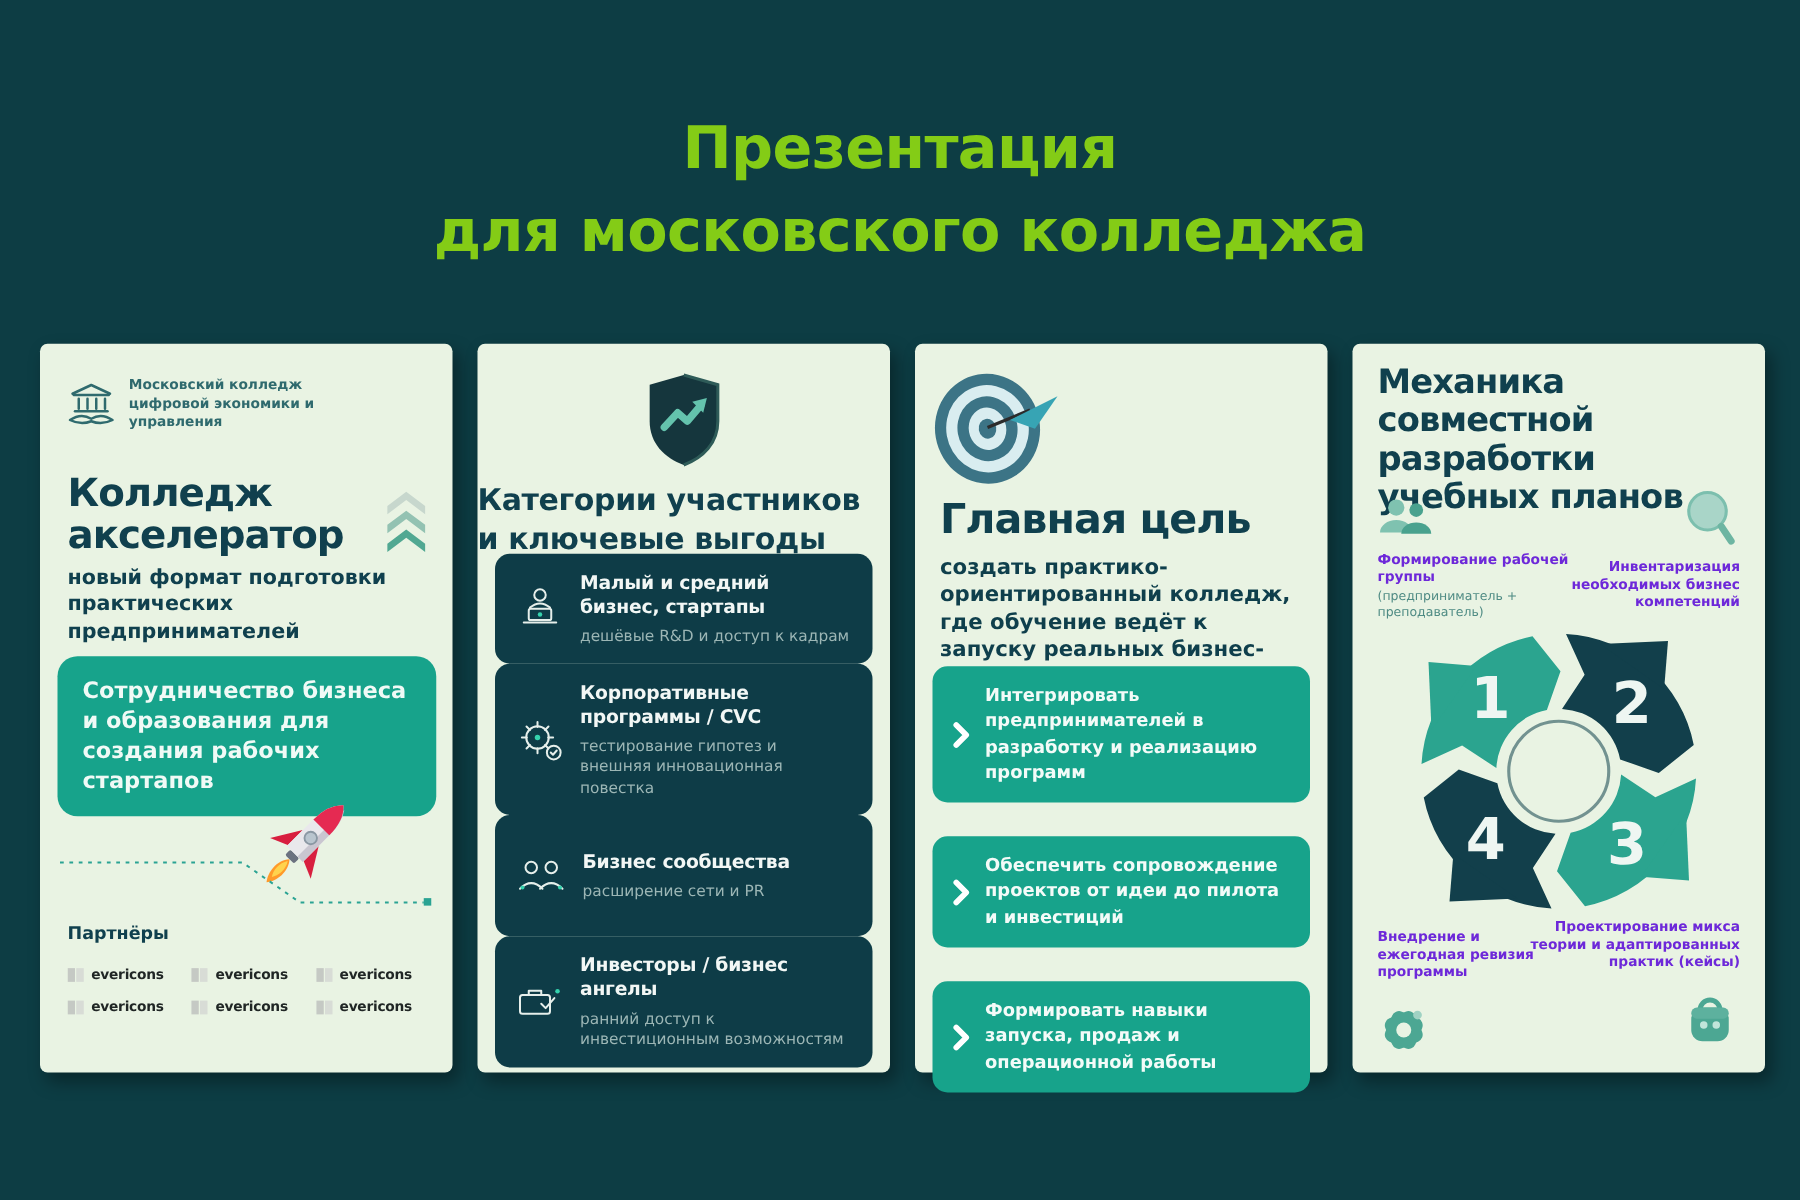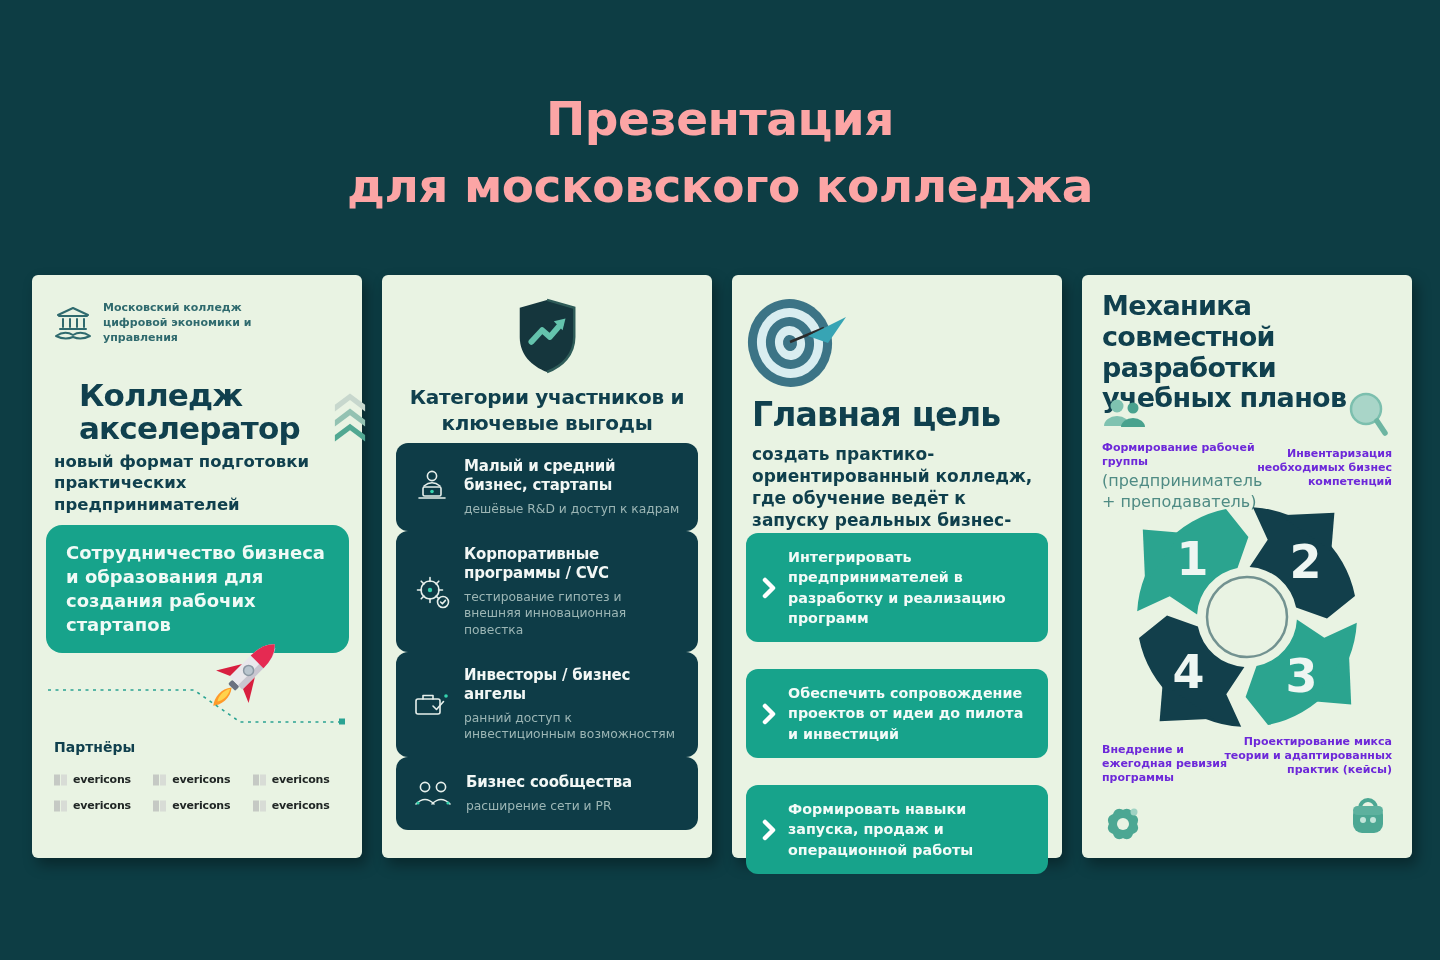--- a/index.html
+++ b/index.html
@@ -2,49 +2,49 @@
 <html><head>
 <meta charset="utf-8">
 <style>
   * { margin:0; padding:0; box-sizing:border-box; }
   html,body { width:1440px; height:960px; }
   body { font-family:"DejaVu Sans","Liberation Sans",sans-serif; }
   .stage { position:relative; width:1440px; height:960px; background:#0d3d44; overflow:hidden; }
 
   
   .headline { position:absolute; top:86px; left:0; width:1440px; text-align:center;
-              color:#fca5a5; font-weight:700; font-size:47px; line-height:1.42; letter-spacing:-0.5px; }
+              color:#84cc16; font-weight:700; font-size:47px; line-height:1.42; letter-spacing:-0.5px; }
 
   
   .card { position:absolute; top:275px; width:330px; height:583px; background:#e9f3e3;
           border-radius:6px; box-shadow:5px 7px 14px rgba(0,0,0,.35); }
   #card1{ left:32px; } #card2{ left:382px; } #card3{ left:732px; } #card4{ left:1082px; }
 
   .h-dark { color:#10404e; }
 
   
   .c1-logo { position:absolute; left:20px; top:26px; display:flex; align-items:center; gap:9px; }
   .c1-logo-text { width:190px; font-size:11px; font-weight:700; line-height:1.35; color:#2f6a6e; }
-  .c1-title-row { position:absolute; left:22px; top:104px; width:288px; display:flex; align-items:flex-end; gap:8px;margin-left:25px; }
+  .c1-title-row { position:absolute; left:22px; top:104px; width:288px; display:flex; align-items:flex-end; gap:8px; }
   .c1-title { font-size:31px; font-weight:800; line-height:1.06; letter-spacing:-0.8px; }
   .c1-subtitle { position:absolute; left:22px; top:176px; width:280px; font-size:16.5px; font-weight:700; line-height:1.3; }
   .c1-highlight { position:absolute; left:14px; top:250px; width:303px; min-height:120px;
                   background:#17a38b; border-radius:16px; padding:16px 20px;
                   color:#f0faf6; font-size:18px; font-weight:600; line-height:1.33; }
   .c1-rocket { position:absolute; left:152px; top:326px; }
   .c1-divider { position:absolute; left:10px; top:408px; }
   .c1-partners-title { position:absolute; left:22px; top:464px; font-size:14px; font-weight:800; }
   .c1-partners { position:absolute; left:22px; top:498px; width:292px;
                  display:grid; grid-template-columns:repeat(3,1fr); row-gap:13px; column-gap:6px; }
   .partner { display:flex; align-items:center; gap:5px; }
   .partner span { font-size:11px; font-weight:800; color:#20262 5; color:#202625; letter-spacing:-0.2px; }
 
   
   .c2-shield { display:block; margin:20px auto 0; }
-  .c2-title { margin-top:10px; text-align:center; font-size:20px; font-weight:800; line-height:1.28; letter-spacing:-0.3px; }
+  .c2-title { margin-top:10px; text-align:left; font-size:24px; font-weight:800; line-height:1.28; letter-spacing:-0.3px; }
   .c2-boxes { position:absolute; left:14px; right:14px; top:168px; }
   .panel { background:#0e3c47; border-radius:12px; padding:14px 16px; 
            display:flex; align-items:center; }
   .panel .p-icon { flex:0 0 40px; margin-right:12px; }
   .panel h3 { font-size:15px; font-weight:700; color:#f2f7f5; line-height:1.25; letter-spacing:-0.2px; }
   .panel p  { font-size:12.3px; color:#9cb6b5; line-height:1.35; margin-top:6px; }
   .panel:nth-child(1){ min-height:86px; } .panel:nth-child(2){ min-height:104px; }
   .panel:nth-child(3){ min-height:97px; } .panel:nth-child(4){ min-height:73px; }
 
   
@@ -55,21 +55,21 @@
   .goal { background:#17a38b; border-radius:12px; padding:14px 16px; margin-bottom:27px;
           display:flex; align-items:center; min-height:83px; }
   .goal .g-chev { flex:0 0 14px; margin-right:12px; }
   .goal p { font-size:14.3px; font-weight:600; color:#f3fbf8; line-height:1.42; }
 
   
   .c4-title { position:absolute; left:20px; top:16px; width:300px; font-size:27px; font-weight:800; line-height:1.14; letter-spacing:-0.7px; }
   .c4-icon-tl { position:absolute; left:20px; top:122px; }
   .c4-icon-tr { position:absolute; right:22px; top:116px; }
   .c4-label { font-size:11px; font-weight:800; color:#6d28d9; line-height:1.28; }
-  .c4-sub { font-size:16px; font-weight:500; color:#4f8b84; line-height:1.3; margin-top:2px; }
+  .c4-sub { font-size:10px; font-weight:500; color:#4f8b84; line-height:1.3; margin-top:2px; }
   .c4-lbl-tl { position:absolute; left:20px; top:166px; width:160px; }
   .c4-lbl-tr { position:absolute; right:20px; top:172px; width:178px; text-align:right; }
   .c4-cycle { position:absolute; left:17px; top:194px; }
   .cycle-num { font-size:46px; font-weight:800; fill:#eef6f2; }
   .c4-lbl-bl { position:absolute; left:20px; top:468px; width:150px; }
   .c4-lbl-br { position:absolute; right:20px; top:460px; width:185px; text-align:right; }
   .c4-icon-bl { position:absolute; left:20px; top:528px; }
   .c4-icon-br { position:absolute; right:22px; top:516px; }
 
   svg { display:block; }
@@ -223,47 +223,47 @@
           </svg>
         </span>
         <div>
           <h3>Корпоративные программы / CVC</h3>
           <p>тестирование гипотез и внешняя инновационная повестка</p>
         </div>
       </div>
 
       <div class="panel">
         <span class="p-icon">
-          <svg width="40" height="38" viewBox="0 0 40 38" fill="none" stroke="#e6efeb" stroke-width="1.6" stroke-linecap="round" stroke-linejoin="round">
-            <rect x="4" y="13" width="24" height="15" rx="2"></rect>
-            <path d="M11 13 v-3.5 h10 v3.5"></path>
-            <path d="M21 20 l3.5 3.5 7-8"></path>
-            <circle cx="34" cy="10" r="1.8" fill="#35d3ae" stroke="none"></circle>
-          </svg>
-        </span>
-        <div>
-          <h3>Инвесторы / бизнес ангелы</h3>
-          <p>ранний доступ к инвестиционным возможностям</p>
-        </div>
-      </div>
-
-      <div class="panel">
-        <span class="p-icon">
           <svg width="42" height="34" viewBox="0 0 42 34" fill="none" stroke="#e6efeb" stroke-width="1.6" stroke-linecap="round" stroke-linejoin="round">
             <circle cx="13" cy="10" r="4.6"></circle>
               <circle cx="29" cy="10" r="4.6"></circle>
             <path d="M4 27 q9 -9 18 0"></path>
               <path d="M20 27 q9 -9 18 0"></path>
             <circle cx="6" cy="26" r="1.6" fill="#35d3ae" stroke="none"></circle>
             <circle cx="36" cy="26" r="1.6" fill="#35d3ae" stroke="none"></circle>
           </svg>
         </span>
         <div>
           <h3>Бизнес сообщества</h3>
           <p>расширение сети и PR</p>
+        </div>
+      </div>
+
+      <div class="panel">
+        <span class="p-icon">
+          <svg width="40" height="38" viewBox="0 0 40 38" fill="none" stroke="#e6efeb" stroke-width="1.6" stroke-linecap="round" stroke-linejoin="round">
+            <rect x="4" y="13" width="24" height="15" rx="2"></rect>
+            <path d="M11 13 v-3.5 h10 v3.5"></path>
+            <path d="M21 20 l3.5 3.5 7-8"></path>
+            <circle cx="34" cy="10" r="1.8" fill="#35d3ae" stroke="none"></circle>
+          </svg>
+        </span>
+        <div>
+          <h3>Инвесторы / бизнес ангелы</h3>
+          <p>ранний доступ к инвестиционным возможностям</p>
         </div>
       </div>
     </div>
   </div>
 
   <div class="card" id="card3">
     <span class="c3-target">
       <svg width="108" height="106" viewBox="0 0 108 106">
         <g transform="rotate(-10 46 56)">
           <ellipse cx="46" cy="56" rx="42" ry="44" fill="#3c7486"></ellipse>

